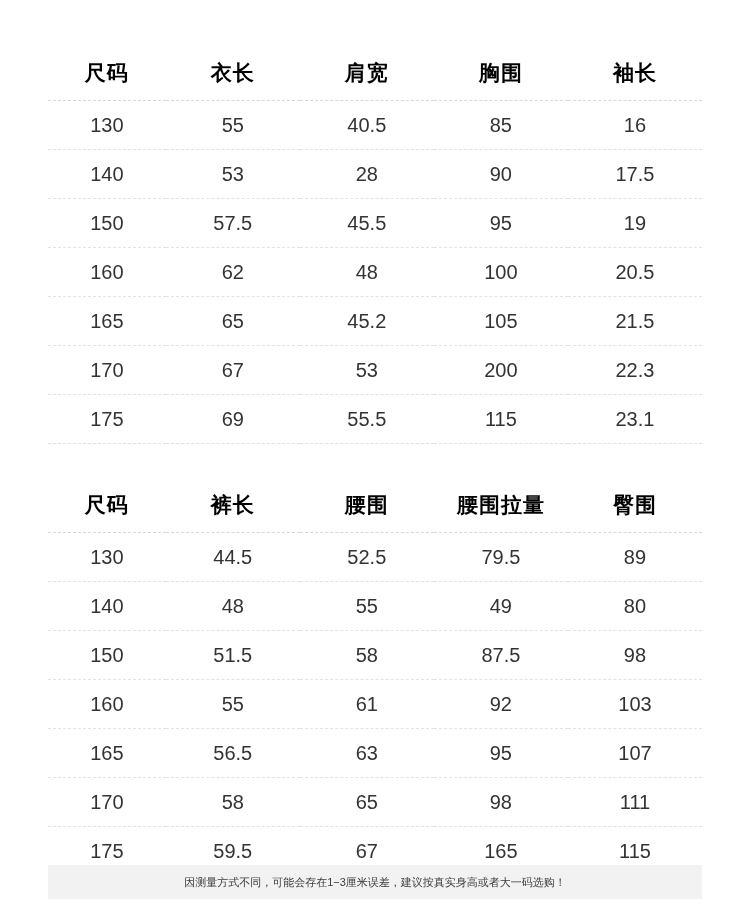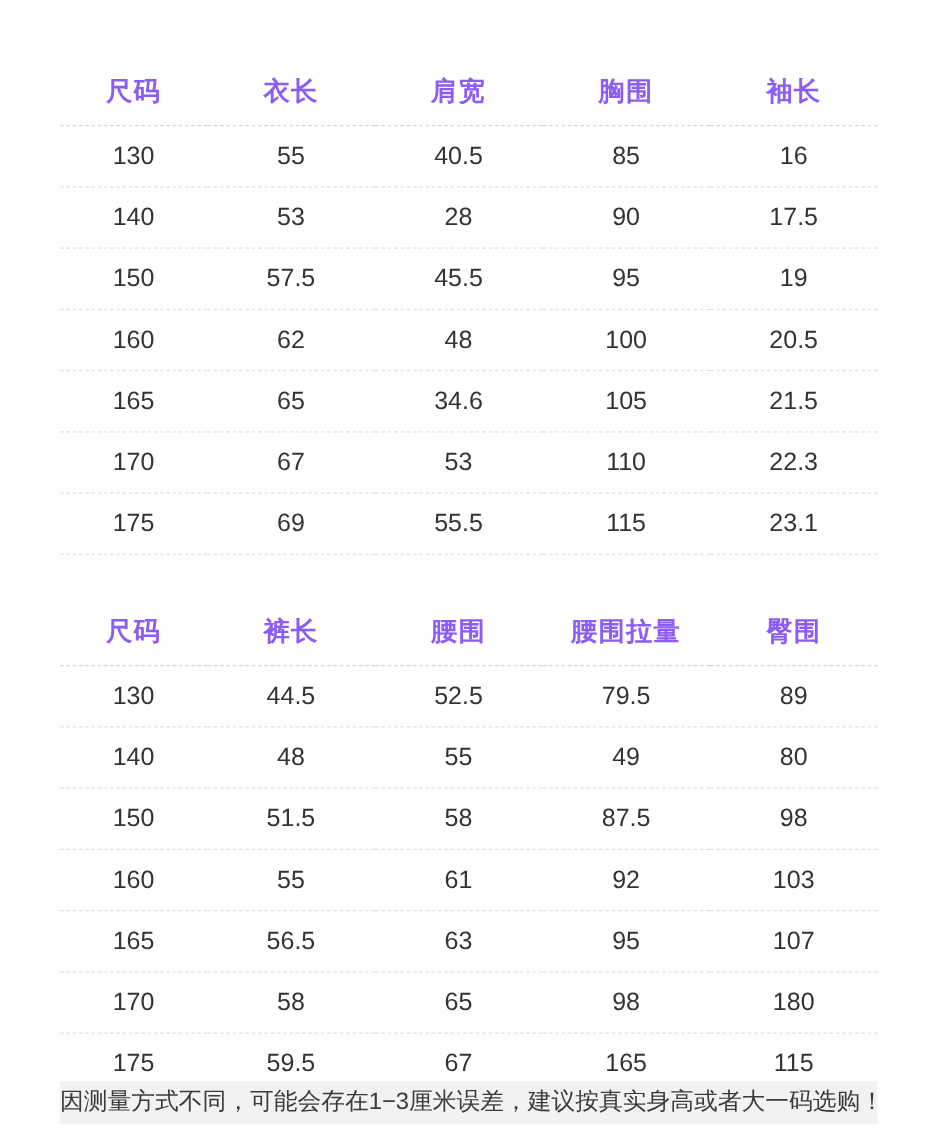--- a/index.html
+++ b/index.html
@@ -31,21 +31,21 @@
   }
   table.size-table th,
   table.size-table td {
     text-align: center;
     vertical-align: middle;
     padding: 0;
   }
   table.size-table thead th {
     font-size: 21px;
     font-weight: bold;
-    color: #8b5cf6;
+    color: #000000;
     height: 54px;
     border-bottom: 1px dashed #d8d8d8;
     letter-spacing: 1px;
   }
   table.size-table tbody td {
     font-size: 20px;
     font-weight: normal;
     color: #333333;
     height: 48px;
     border-bottom: 1px dashed #e2e2e2;
@@ -58,21 +58,21 @@
   }
   .note-wrap {
     position: absolute;
     left: 48px;
     right: 48px;
     bottom: 16px;
   }
   .note {
     background: #f2f2f2;
     color: #3a3a3a;
-    font-size: 19px;
+    font-size: 11px;
     line-height: 34px;
     height: 34px;
     text-align: center;
     white-space: nowrap;
     overflow: hidden;
   }
   .col-first { width: 18%; }
   .col-rest  { width: 20.5%; }
 </style>
 </head>
@@ -117,29 +117,29 @@
       <tr>
         <td>160</td>
         <td>62</td>
         <td>48</td>
         <td>100</td>
         <td>20.5</td>
       </tr>
       <tr>
         <td>165</td>
         <td>65</td>
-        <td>34.6</td>
+        <td>45.2</td>
         <td>105</td>
         <td>21.5</td>
       </tr>
       <tr>
         <td>170</td>
         <td>67</td>
         <td>53</td>
-        <td>110</td>
+        <td>200</td>
         <td>22.3</td>
       </tr>
       <tr>
         <td>175</td>
         <td>69</td>
         <td>55.5</td>
         <td>115</td>
         <td>23.1</td>
       </tr>
     </tbody>
@@ -191,21 +191,21 @@
         <td>56.5</td>
         <td>63</td>
         <td>95</td>
         <td>107</td>
       </tr>
       <tr>
         <td>170</td>
         <td>58</td>
         <td>65</td>
         <td>98</td>
-        <td>180</td>
+        <td>111</td>
       </tr>
       <tr>
         <td>175</td>
         <td>59.5</td>
         <td>67</td>
         <td>165</td>
         <td>115</td>
       </tr>
     </tbody>
   </table>

